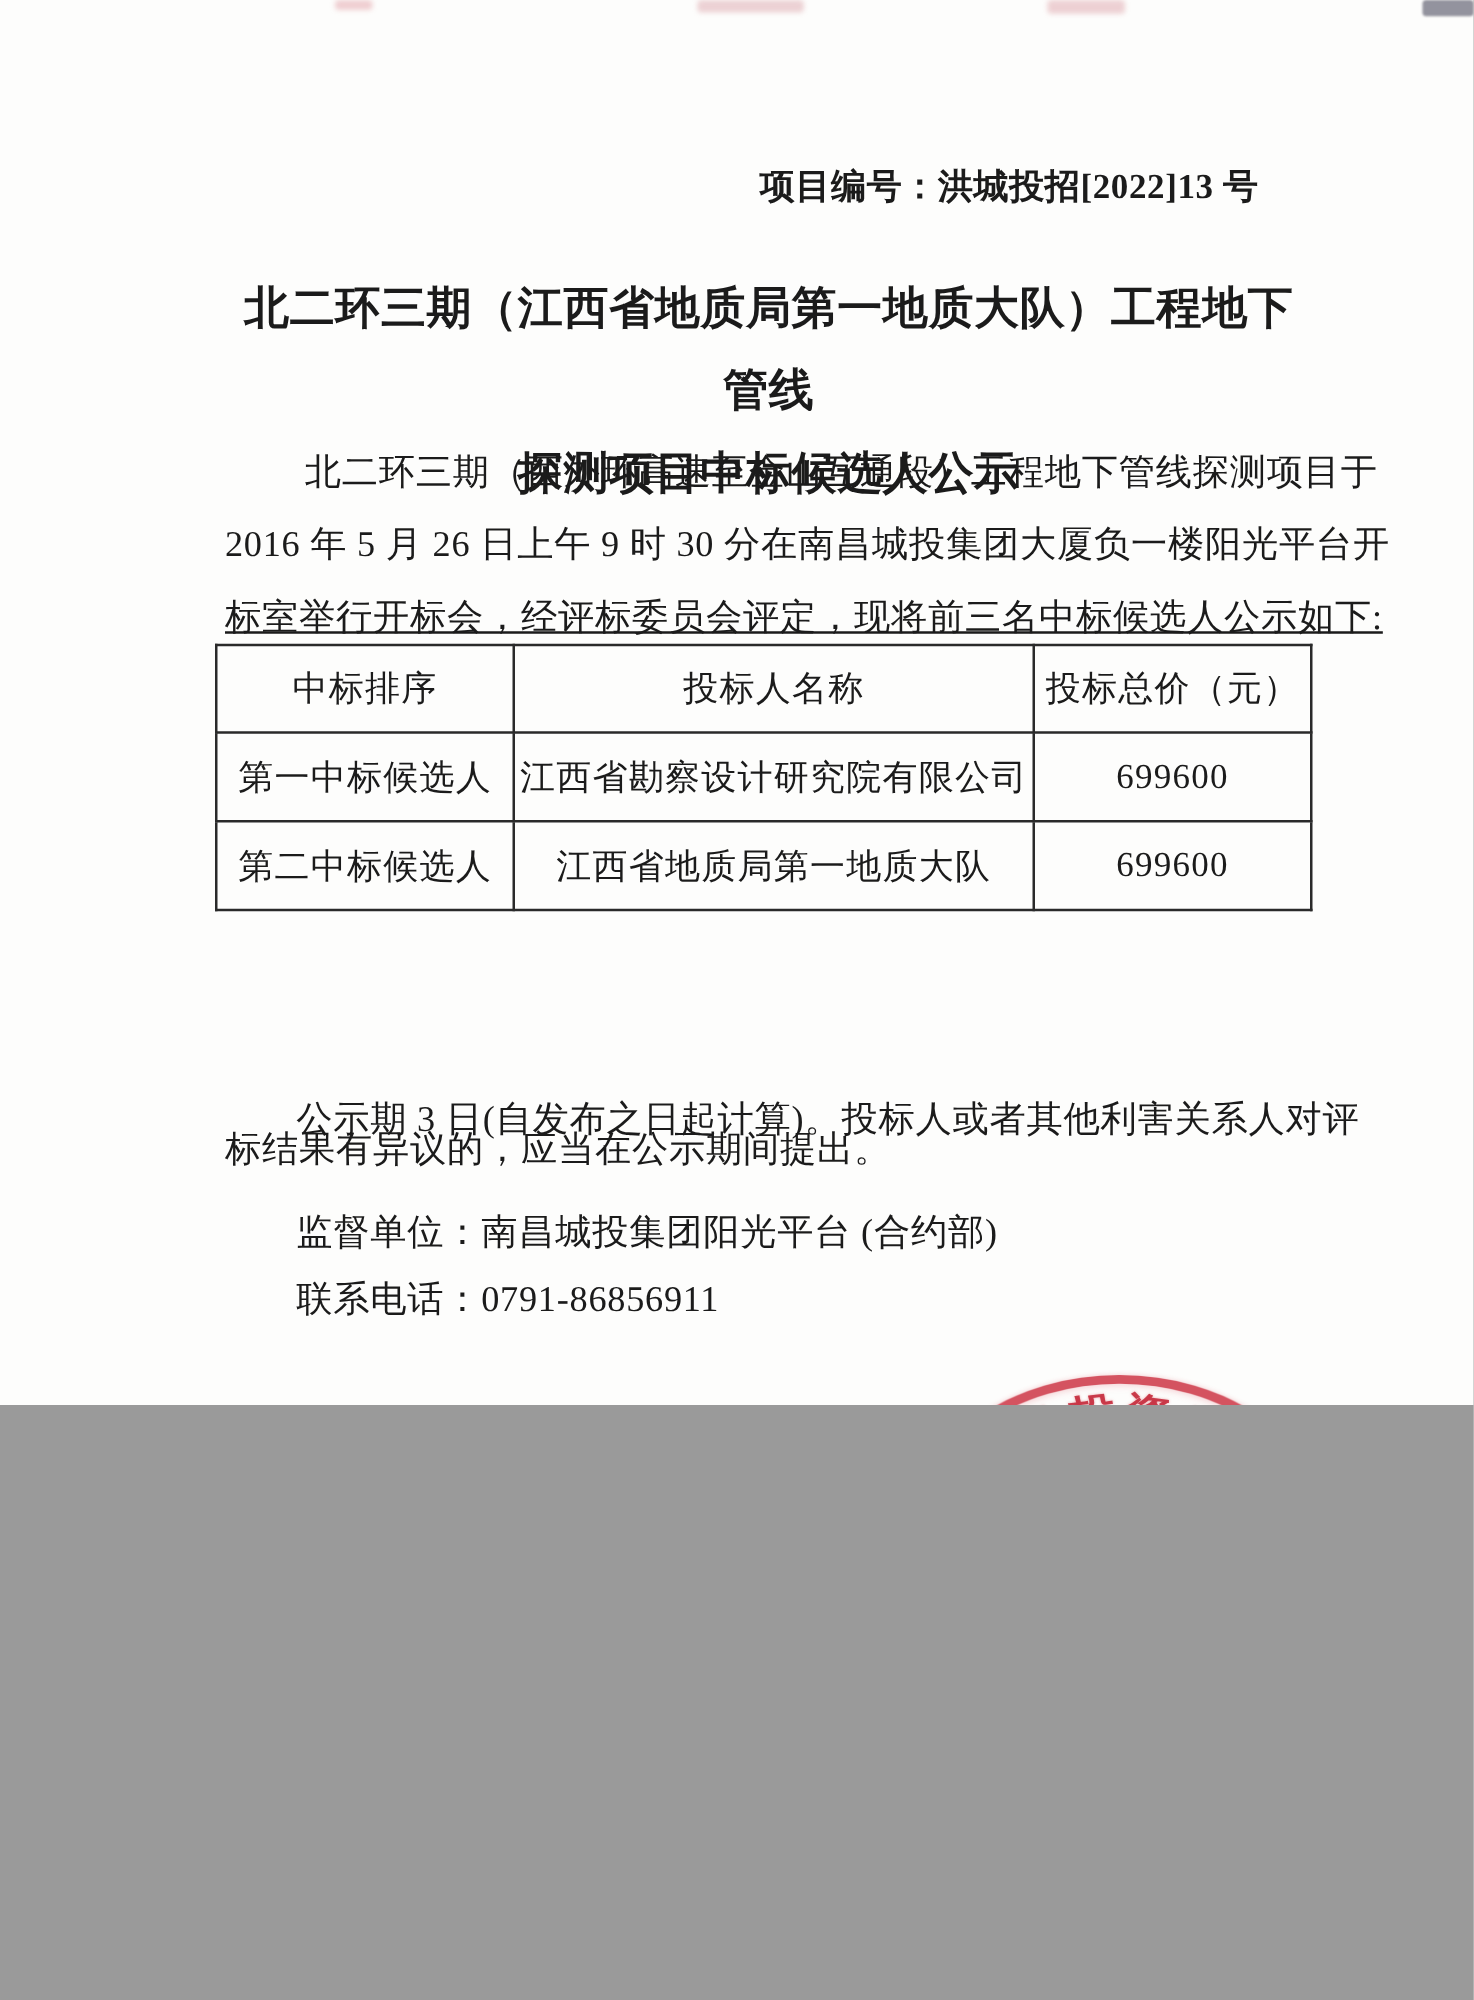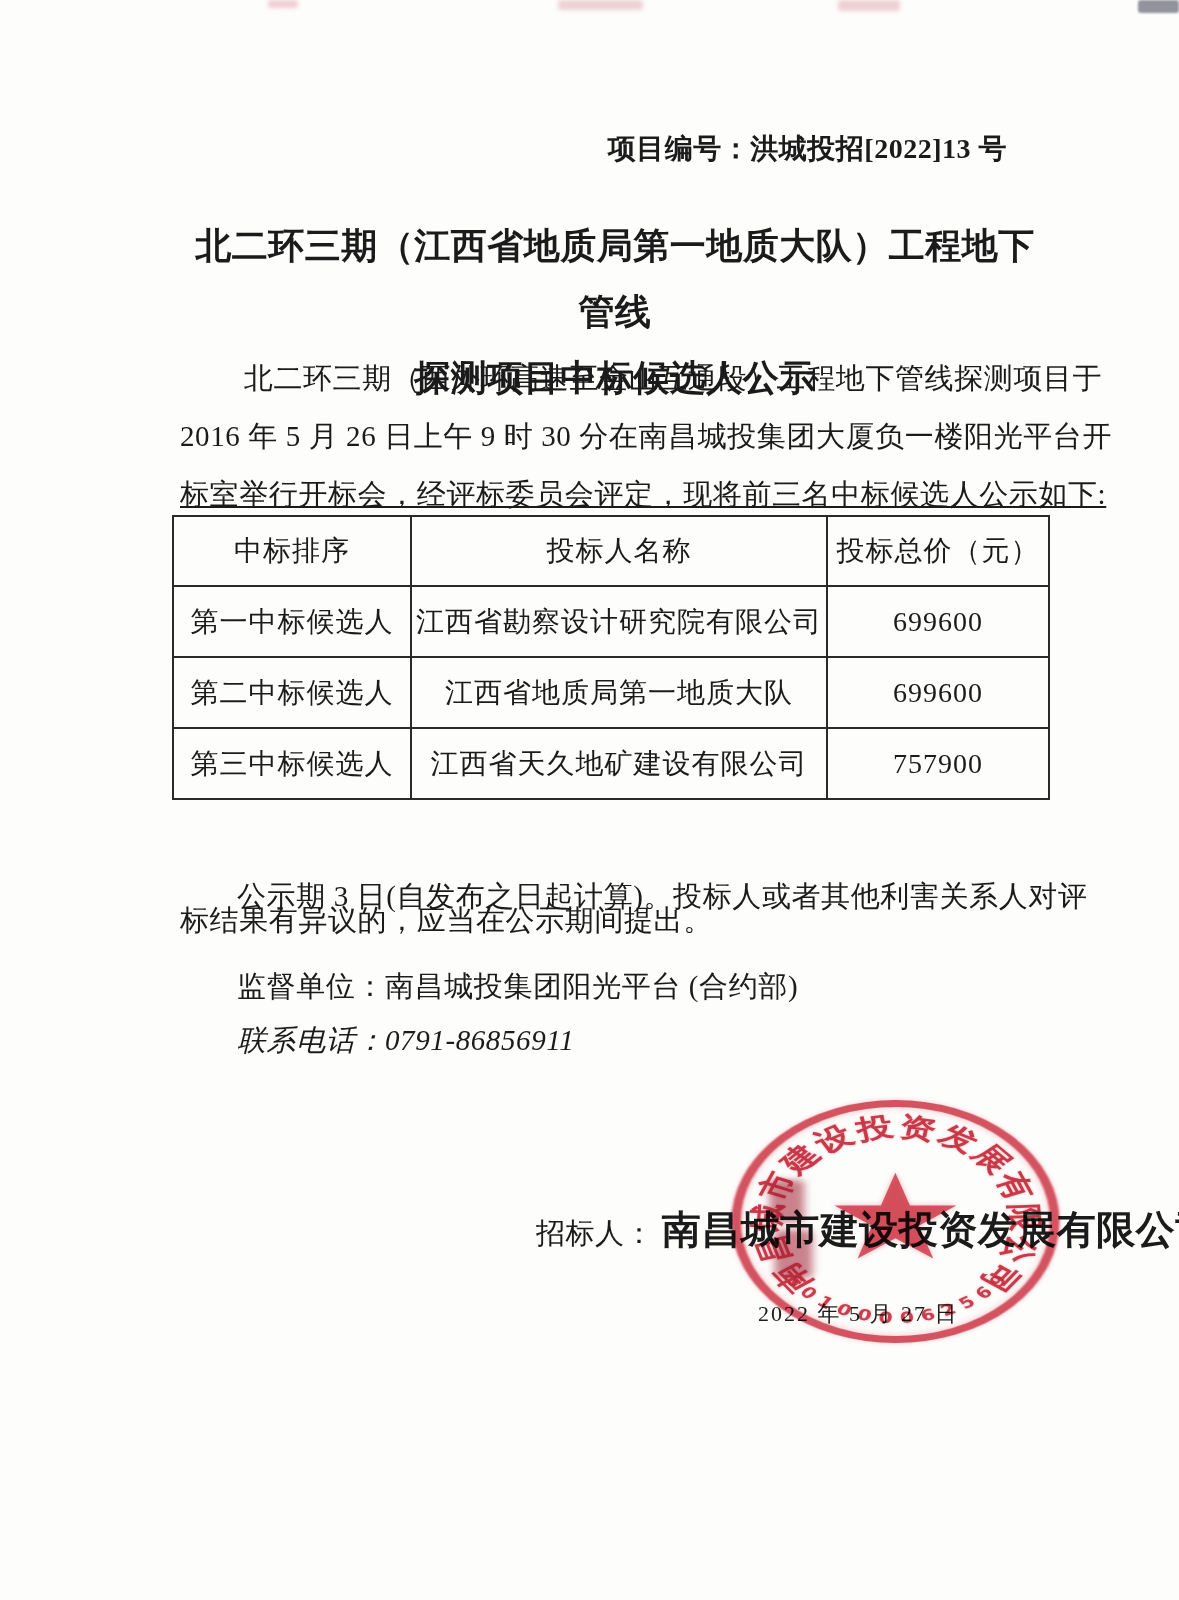--- a/index.html
+++ b/index.html
@@ -1,17 +1,17 @@
 <!DOCTYPE html>
 <html><head>
 <meta charset="utf-8">
 <style>
   html,body{margin:0;padding:0;background:#9a9a9a;}
   .page{
-    position:relative;width:1179px;height:1600px;margin:0 auto;
+    position:relative;width:1179px;height:1124px;margin:0 auto;
     background:#fdfdfc;overflow:hidden;
     font-family:"Liberation Serif","DejaVu Serif",serif;
     color:#1b1b1b;
   }
   .abs{position:absolute;}
   
   .smudge{position:absolute;top:0;border-radius:3px;filter:blur(2px);}
   
   .doc-number{top:130px;right:172px;font-size:28px;font-weight:700;letter-spacing:.5px;white-space:nowrap;}
   
@@ -105,33 +105,28 @@
     <tr class="r-body">
       <td>第一中标候选人</td>
       <td>江西省勘察设计研究院有限公司</td>
       <td class="price">699600</td>
     </tr>
     <tr class="r-body">
       <td>第二中标候选人</td>
       <td>江西省地质局第一地质大队</td>
       <td class="price">699600</td>
     </tr>
-    <tr class="r-body">
-      <td>第三中标候选人</td>
-      <td>江西省天久地矿建设有限公司</td>
-      <td class="price">757900</td>
-    </tr>
   </tbody>
     </table>
 
   <div class="abs bodyline indent" style="top:876px;">公示期 3 日(自发布之日起计算)。投标人或者其他利害关系人对评</div>
   <div class="abs bodyline" style="top:900px;">标结果有异议的，应当在公示期间提出。</div>
 
   <div class="abs bodyline indent" style="top:966px;">监督单位：南昌城投集团阳光平台 (合约部)</div>
-  <div class="abs bodyline indent" style="top:1020px;font-style:italic;">联系电话：0791-86856911</div>
+  <div class="abs bodyline indent" style="top:1020px;">联系电话：0791-86856911</div>
 
   <div class="abs tenderer">
     <span>招标人：</span>
     <b>南昌城市建设投资发展有限公司</b>
   </div>
   <div class="abs date-line">2022 年 5 月 27 日</div>
 
   <div class="seal">
     <div class="seal-ring"></div>
     <div class="seal-star">★</div>

